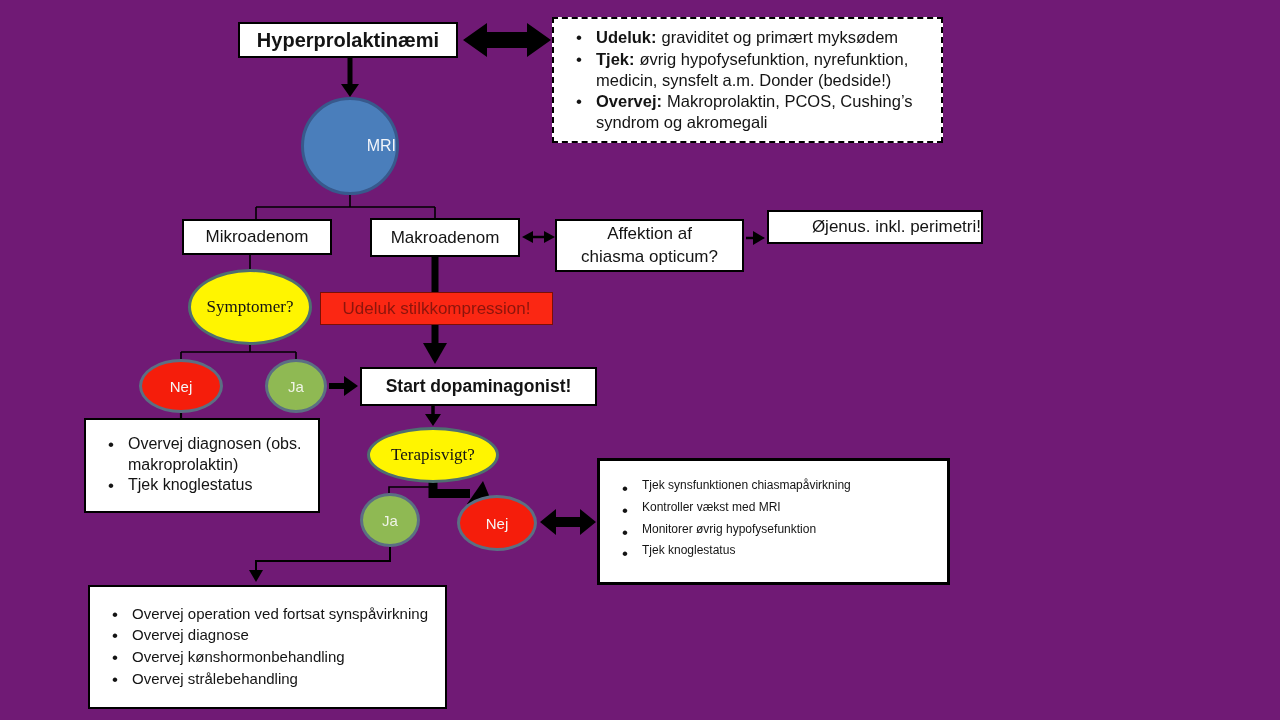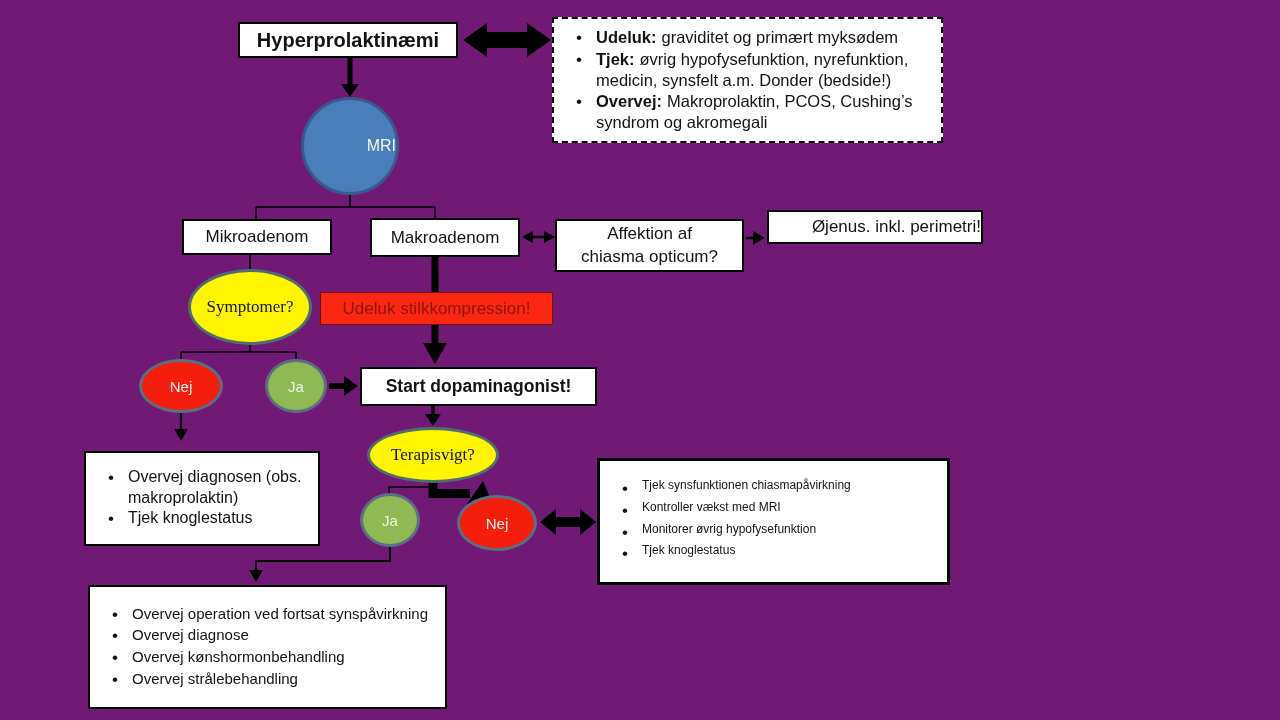--- a/index.html
+++ b/index.html
@@ -149,21 +149,21 @@
   </div>
 
   <div class="node rect" style="left:360px;top:367px;width:237px;height:39px;font-size:17.5px;font-weight:bold;">
     <span>Start dopaminagonist!</span>
   </div>
 
   <div class="node ellipse yellow" style="left:367px;top:427px;width:132px;height:56px;">
     <span>Terapisvigt?</span>
   </div>
 
-  <div class="bullets" style="left:84px;top:451px;width:236px;height:95px;">
+  <div class="bullets" style="left:84px;top:418px;width:236px;height:95px;">
     <div class="b-item">
       <span class="txt">Overvej diagnosen (obs. makroprolaktin)</span>
     </div>
     <div class="b-item">
       <span class="txt">Tjek knoglestatus</span>
     </div>
   </div>
 
   <div class="node ellipse green-el" style="left:360px;top:493px;width:60px;height:54px;">
     <span>Ja</span>

